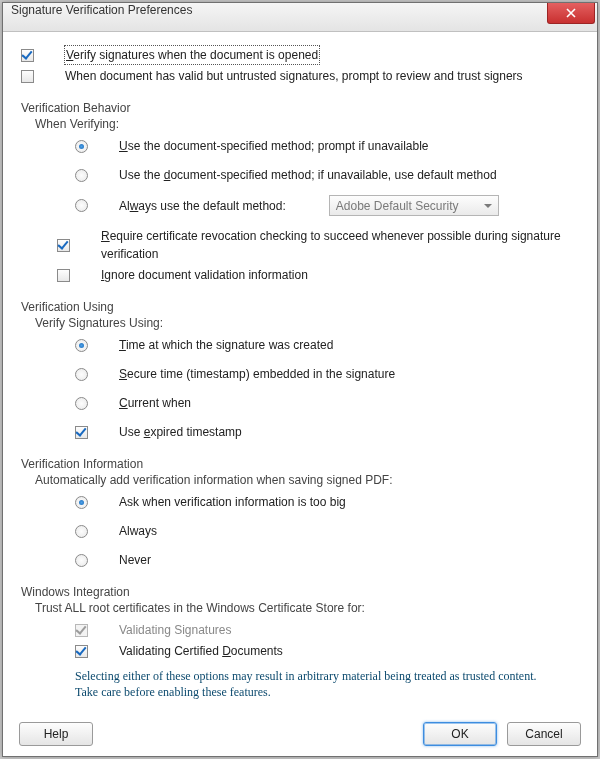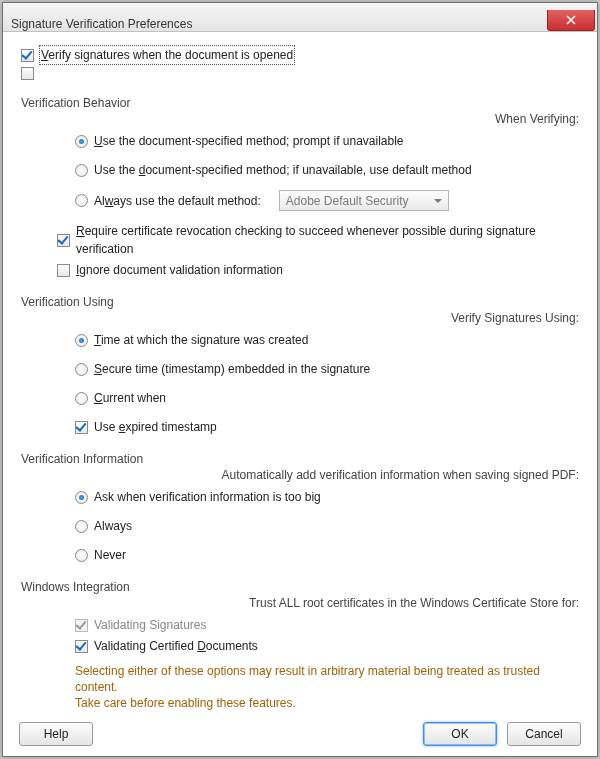--- a/index.html
+++ b/index.html
@@ -21,21 +21,21 @@
     box-shadow: 0 0 6px rgba(0,0,0,0.3);
     display: flex;
     flex-direction: column;
     box-sizing: border-box;
   }
   .titlebar {
     height: 28px;
     background: linear-gradient(#f5f5f5, #e4e4e4);
     border-bottom: 1px solid #c0c0c0;
     display: flex;
-    align-items: flex-end;
+    align-items: flex-start;
     justify-content: space-between;
     padding-left: 8px;
   }
   .titlebar .title {
     color: #333;
     font-size: 12px;
   }
   .close-btn {
     width: 46px;
     height: 20px;
@@ -54,20 +54,21 @@
     flex: 1 1 auto;
     padding: 14px 18px 0 18px;
     color: #222;
     overflow: hidden;
   }
   .row {
     display: flex;
     align-items: center;
     line-height: 18px;
     margin-bottom: 3px;
+    gap: 25px;
   }
   .checkbox, .radio {
     width: 13px;
     height: 13px;
     margin-right: 6px;
     flex: none;
     display: inline-flex;
     align-items: center;
     justify-content: center;
     box-sizing: border-box;
@@ -117,23 +118,22 @@
     outline-offset: 0px;
     padding: 0 1px;
   }
   .section-title {
     color: #444;
     margin-top: 16px;
     margin-bottom: 2px;
   }
   .sub-title {
     color: #444;
-    margin-left: 0;
+    margin-left: 14px;
     margin-bottom: 6px;
-    text-align: right;
   }
   .indent-2 { margin-left: 54px; align-items: center; }
   .indent-chk { margin-left: 36px; }
   .dropdown {
     margin-left: 18px;
     width: 170px;
     height: 21px;
     border: 1px solid #b5b5b5;
     background: linear-gradient(#fdfdfd,#eaeaea);
     display: inline-flex;
@@ -147,22 +147,23 @@
   }
   .dropdown .arrow {
     width: 0; height: 0;
     border-left: 4px solid transparent;
     border-right: 4px solid transparent;
     border-top: 4px solid #7a7a7a;
   }
   .note {
     margin-left: 54px;
     margin-top: 8px;
-    color: #a16207;
+    color: #0c4a6e;
     line-height: 16px;
+    font-family: Liberation Serif, serif;
   }
   .button-bar {
     flex: none;
     height: 44px;
     padding: 0 16px;
     display: flex;
     align-items: center;
     border-top: 0;
   }
   .btn {
@@ -202,20 +203,21 @@
   </div>
 
   <div class="content">
 
     <div class="row">
       <span class="checkbox checked"></span>
       <span class="label dotted-focus"><u class="ak">V</u><span>erify signatures when the document is opened</span></span>
     </div>
     <div class="row">
       <span class="checkbox"></span>
+      <span class="label">When document has valid but untrusted signatures, prompt to review and trust signers</span>
     </div>
 
     <div class="section-title">Verification Behavior</div>
     <div class="sub-title">When Verifying:</div>
 
     <div class="row indent-2">
       <span class="radio selected"></span>
       <span class="label"><u class="ak">U</u><span>se the document-specified method; prompt if unavailable</span></span>
     </div>
     <div class="gap"></div>

